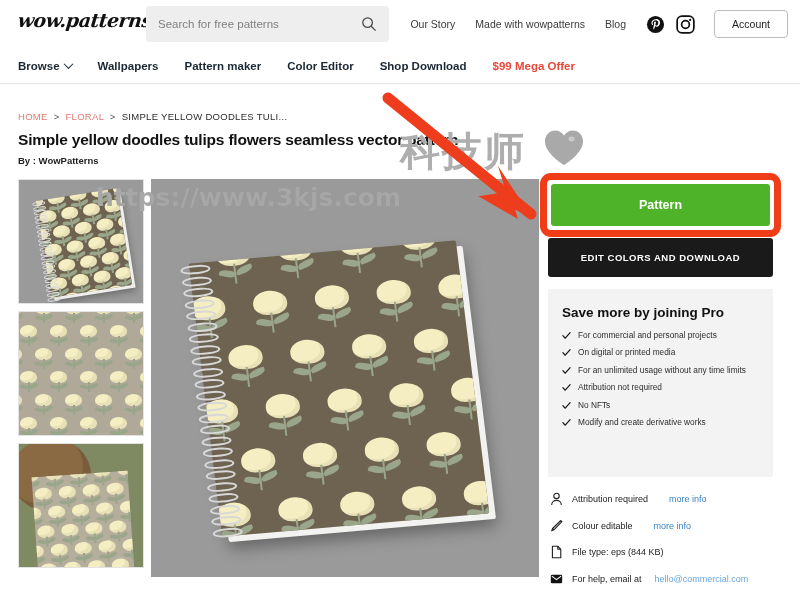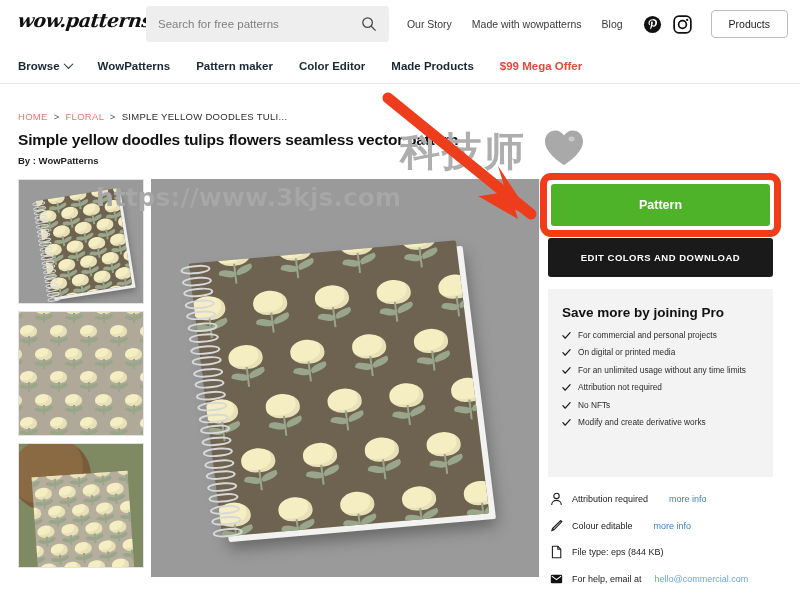--- a/index.html
+++ b/index.html
@@ -281,33 +281,33 @@
         </svg>
       </span>
       <span class="social">
         <svg viewBox="0 0 20 20" width="19" height="19">
           <rect x="1.2" y="1.2" width="17.6" height="17.6" rx="5" fill="none" stroke="#111" stroke-width="1.8"></rect>
           <circle cx="10" cy="10" r="4.1" fill="none" stroke="#111" stroke-width="1.8"></circle>
           <circle cx="14.9" cy="5.2" r="1.2" fill="#111"></circle>
         </svg>
       </span>
 
-      <button class="account-btn">Products</button>
+      <button class="account-btn">Account</button>
     </div>
   </div>
 
   <div class="mainnav">
     <a class="navitem" href="#">
       <span>Browse</span>
       <i class="chev"></i>
     </a>
-    <a class="navitem" href="#">WowPatterns</a>
+    <a class="navitem" href="#">Wallpapers</a>
     <a class="navitem" href="#">Pattern maker</a>
     <a class="navitem" href="#">Color Editor</a>
-    <a class="navitem" href="#">Made Products</a>
+    <a class="navitem" href="#">Shop Download</a>
     <a class="navitem offer" href="#">$99 Mega Offer</a>
   </div>
 
   <div class="breadcrumb">
     <a href="#">HOME</a>
     <span class="sep">&gt;</span>
     <a href="#">FLORAL</a>
     <span class="sep">&gt;</span>
     <span class="cur">SIMPLE YELLOW DOODLES TULI...</span>
   </div>

